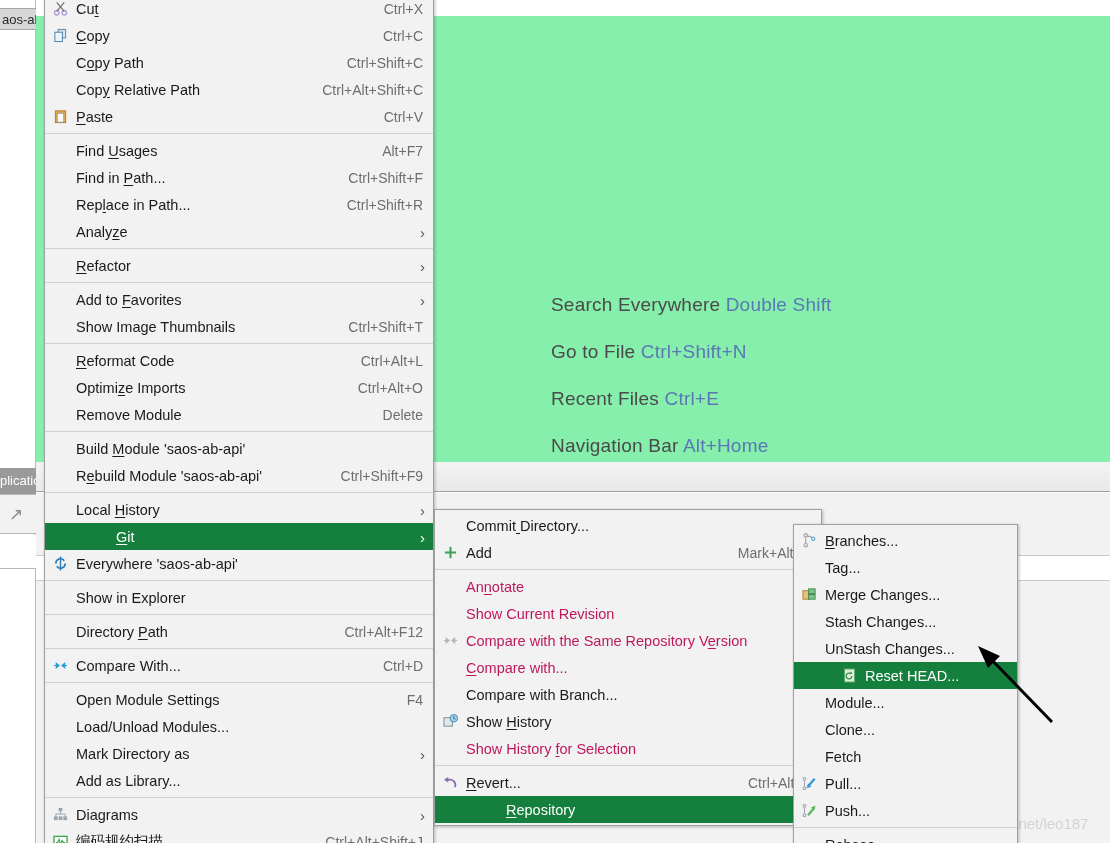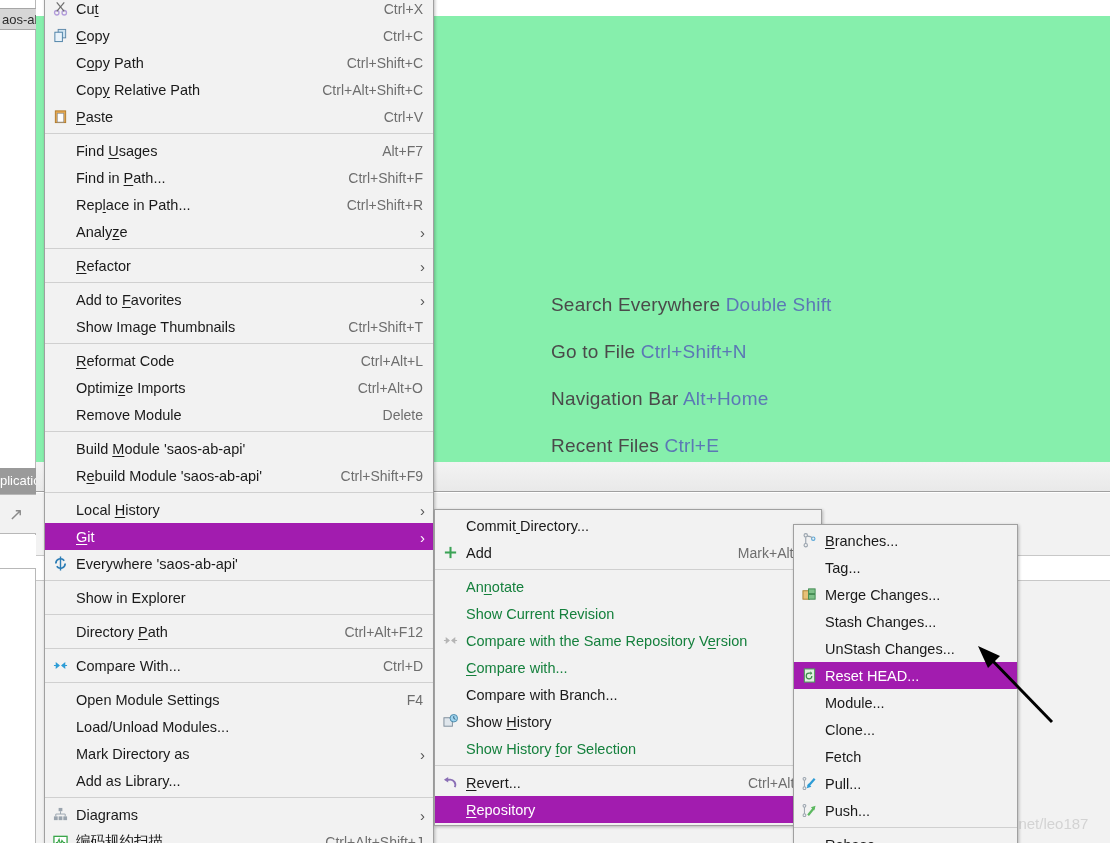--- a/index.html
+++ b/index.html
@@ -91,23 +91,23 @@
     width: 31px; min-width: 31px;
     display: flex; align-items: center; justify-content: center;
     font-size: 13px; line-height: 1;
   }
   .mi-label { flex: 1; padding-right: 18px; }
   .mi-accel { color: #6e6e6e; font-size: 14px; padding-left: 12px; }
   .mi-arrow {
     position: absolute; right: 8px; top: 50%; transform: translateY(-50%);
     font-size: 15px; color: #555; font-weight: 400;
   }
-  .menu-item.selected { background: #a21caf; color: #ffffff; }
+  .menu-item.selected { background: #15803d; color: #ffffff; padding-left: 40px; }
   .menu-item.selected .mi-arrow { color: #ffffff; }
-  .menu-item.disabled { color: #15803d; }
+  .menu-item.disabled { color: #be185d; }
   .separator { height: 1px; background: #d0d0d0; margin: 3px 0; }
   .u { text-decoration: underline; text-underline-offset: 2px; }
 
   
   #context-menu { left: 44px; top: -8px; width: 390px; }
   #git-submenu { left: 434px; top: 509px; width: 388px; }
   #repository-submenu { left: 793px; top: 524px; width: 225px; }
 
   
   .ic { display: inline-block; }
@@ -135,26 +135,26 @@
     <div class="hints">
       <div class="hint-row">
         <span>Search Everywhere</span>
         <span class="key">Double Shift</span>
       </div>
       <div class="hint-row">
         <span>Go to File</span>
         <span class="key">Ctrl+Shift+N</span>
       </div>
       <div class="hint-row">
+        <span>Recent Files</span>
+        <span class="key">Ctrl+E</span>
+      </div>
+      <div class="hint-row">
         <span>Navigation Bar</span>
         <span class="key">Alt+Home</span>
-      </div>
-      <div class="hint-row">
-        <span>Recent Files</span>
-        <span class="key">Ctrl+E</span>
       </div>
     </div>
   </div>
 
   <div class="bg-strip-1"></div>
   <div class="bg-strip-2"></div>
   <div class="bg-strip-2b"></div>
 
   <div class="bg-toolwindow-left"></div>
   <div class="bg-left-tab-top">aos-ab</div>

